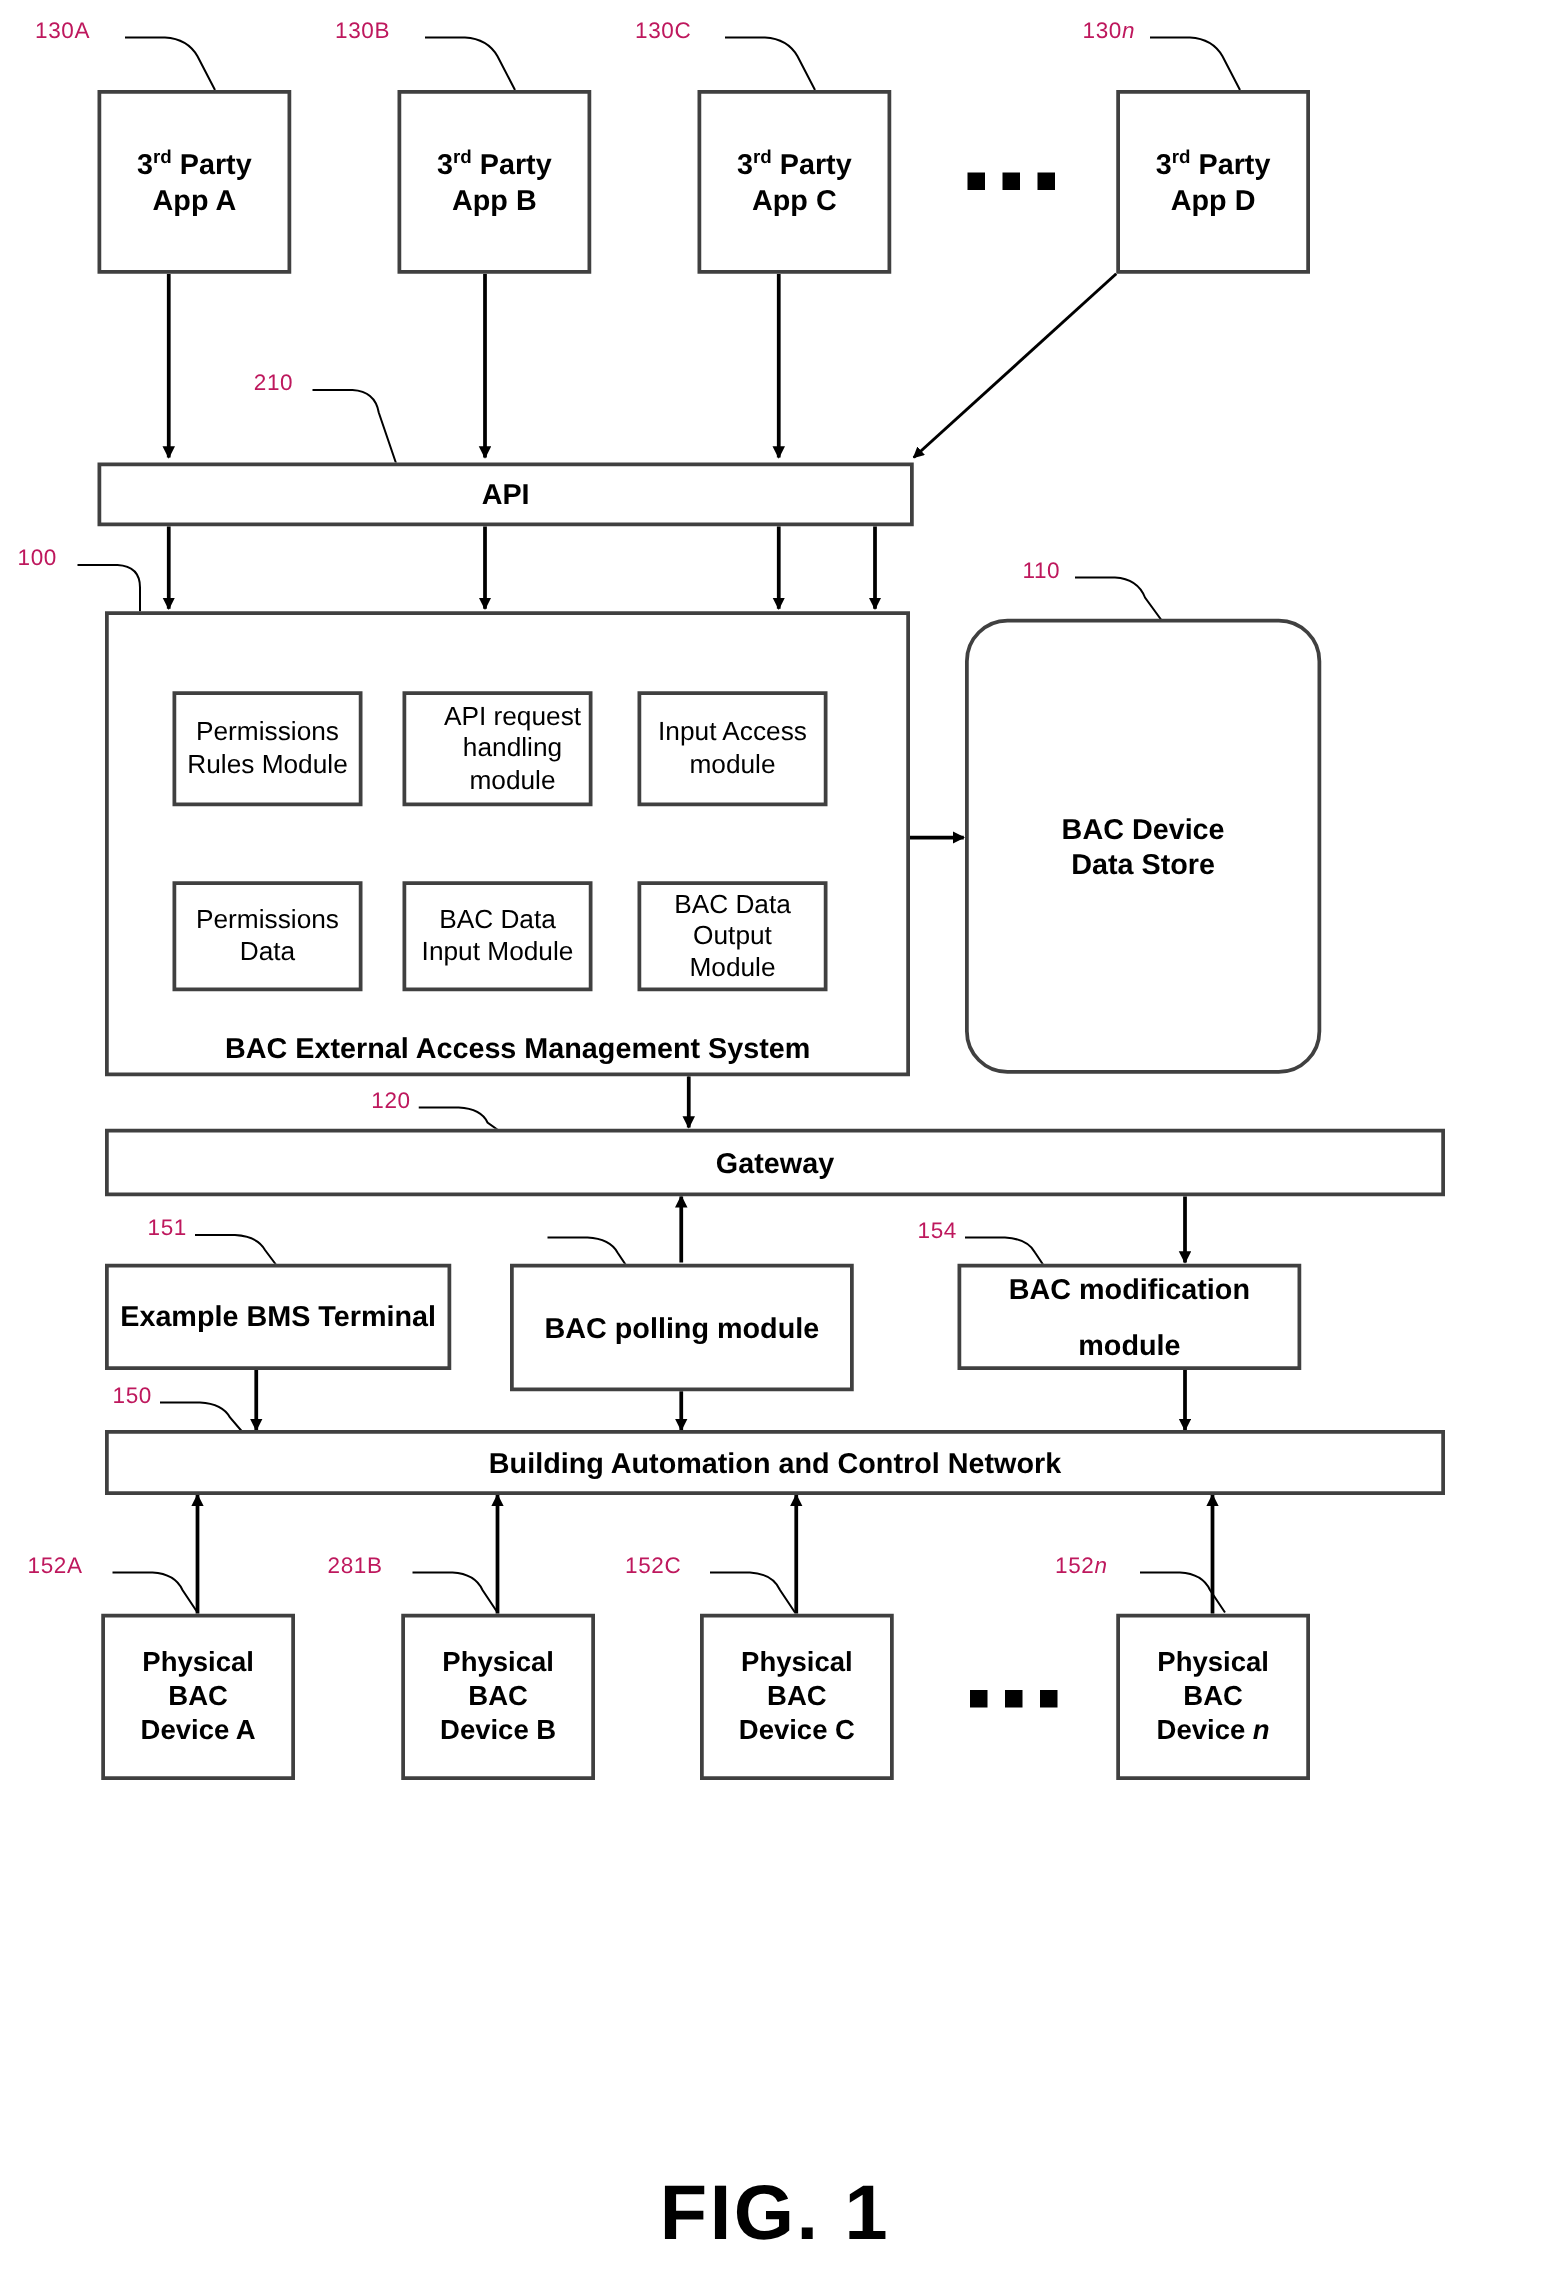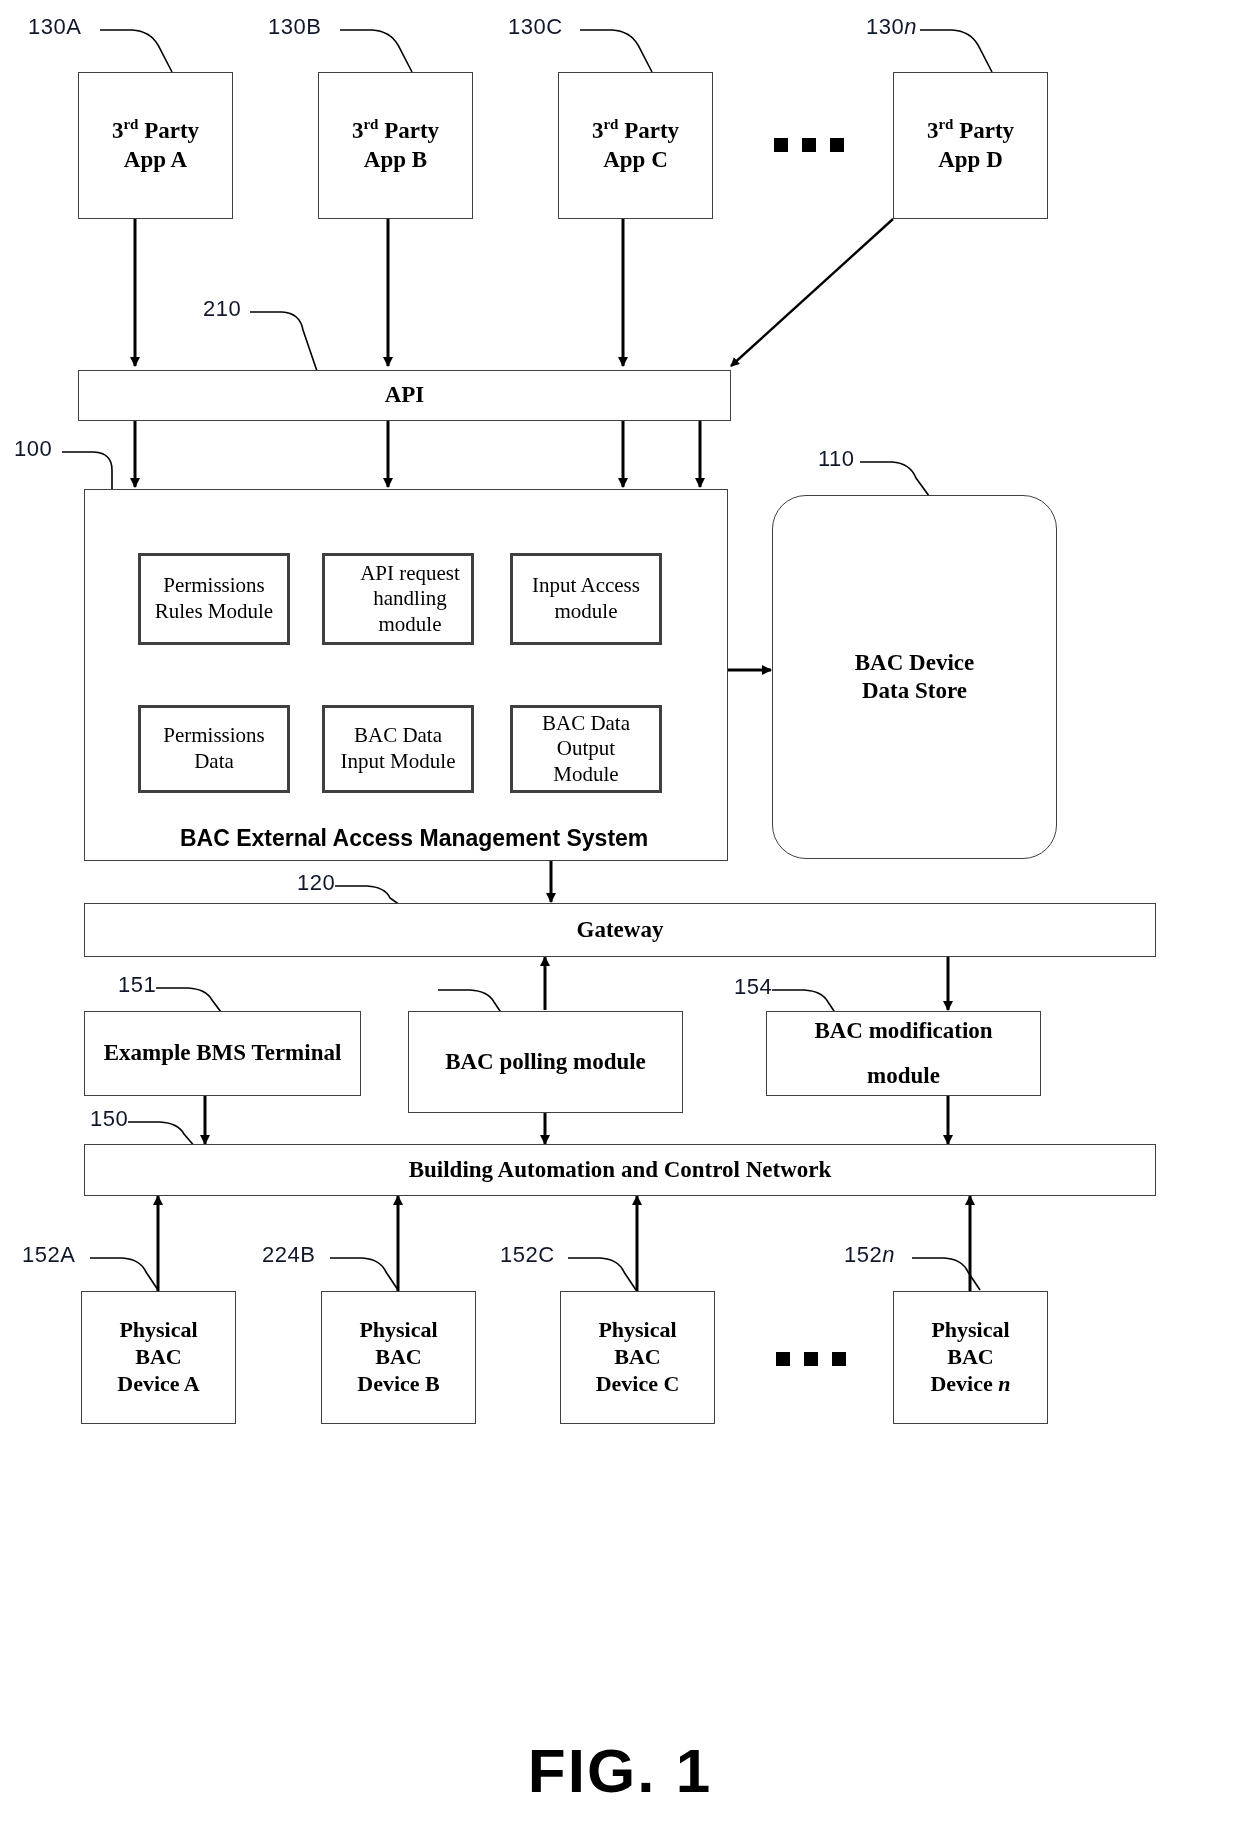--- a/index.html
+++ b/index.html
@@ -15,28 +15,27 @@
     position: relative;
     width: 1240px;
     height: 1832px;
     background: #ffffff;
     overflow: hidden;
   }
   
   .box {
     position: absolute;
     box-sizing: border-box;
-    border: 1px solid #404040;
+    border: 3px solid #404040;
     background: #fff;
     display: flex;
     align-items: center;
     justify-content: center;
     text-align: center;
     line-height: 1.22;
-    font-family: Liberation Serif, serif;
   }
 
   
   .app-box {
     font-size: 23px;
     font-weight: bold;
     flex-direction: column;
   }
   .app-box sup {
     font-size: 15px;
@@ -70,24 +69,24 @@
   .device-box {
     font-size: 22px;
     font-weight: bold;
     flex-direction: column;
   }
   .device-box i { font-style: italic; }
 
   
   .ref {
     position: absolute;
-    font-size: 22px;
+    font-size: 18px;
     font-weight: normal;
     white-space: nowrap;
-    color: #0f172a;
+    color: #be185d;
     letter-spacing: .5px;
   }
   .ref i { font-style: italic; }
 
   
   .sys-label {
     position: absolute;
     font-size: 23px;
     font-weight: bold;
     white-space: nowrap;
@@ -237,21 +236,21 @@
   <div class="ref" style="left:318px;top:660px;">105</div>
   <div class="ref" style="left:506px;top:660px;">106</div>
 
   <div class="ref" style="left:297px;top:870px;">120</div>
   <div class="ref" style="left:118px;top:972px;">151</div>
   <div class="ref" style="left:400px;top:1018px;margin-left:44px;">153</div>
   <div class="ref" style="left:734px;top:974px;">154</div>
   <div class="ref" style="left:90px;top:1106px;">150</div>
 
   <div class="ref" style="left:22px;top:1242px;">152A</div>
-  <div class="ref" style="left:262px;top:1242px;">224B</div>
+  <div class="ref" style="left:262px;top:1242px;">281B</div>
   <div class="ref" style="left:500px;top:1242px;">152C</div>
   <div class="ref" style="left:844px;top:1242px;">152<i>n</i></div>
 
   <div class="box app-box" style="left:78px;top:72px;width:155px;height:147px;">
     <span>3<sup>rd</sup> Party</span>
     <span>App A</span>
   </div>
 
   <div class="box app-box" style="left:318px;top:72px;width:155px;height:147px;">
     <span>3<sup>rd</sup> Party</span>

